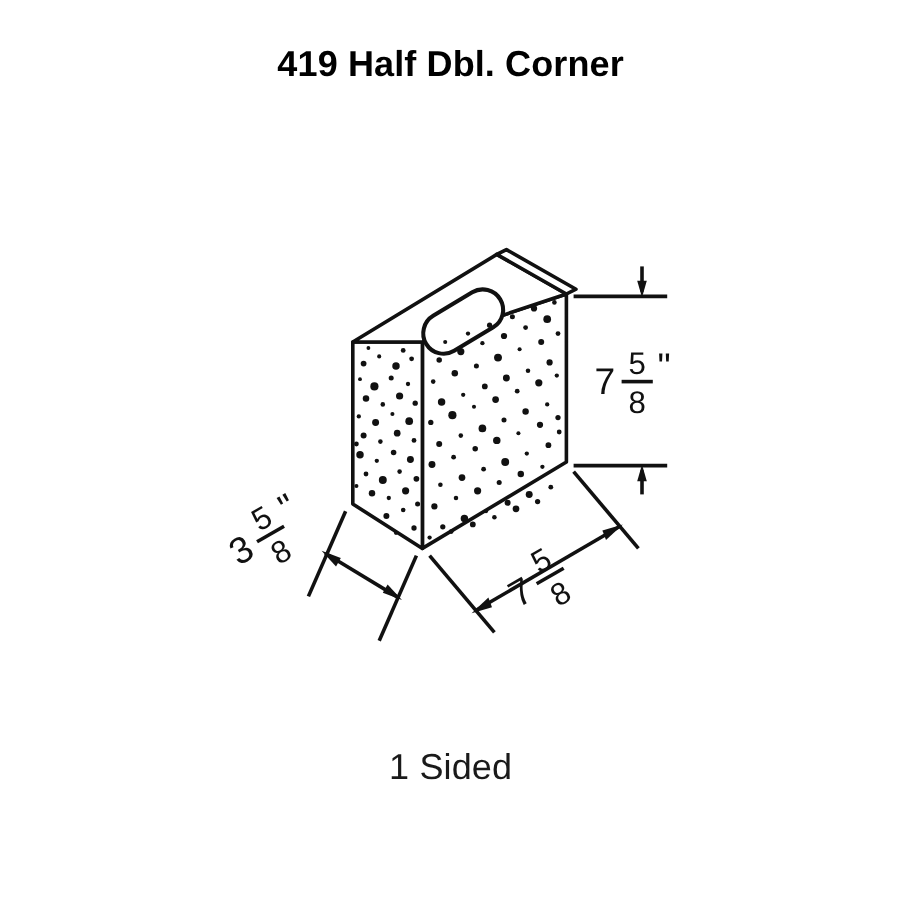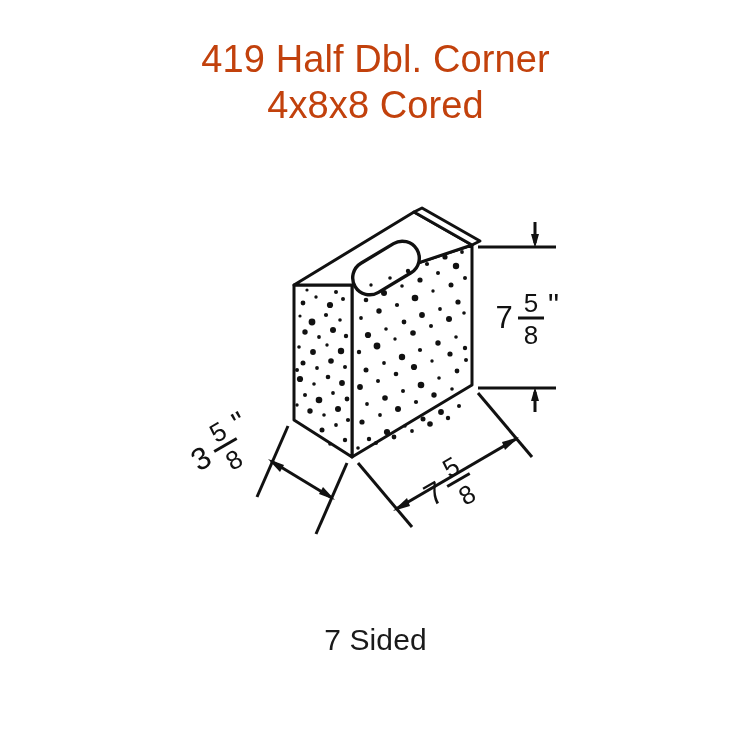--- a/index.html
+++ b/index.html
@@ -19,24 +19,24 @@
   }
   .title-block {
     position: absolute;
     top: 36px;
     left: 0;
     width: 751px;
     text-align: center;
     line-height: 1.22;
   }
   .title-line {
-    font-size: 38px;
-    font-weight: 400;
+    font-size: 30px;
+    font-weight: 700;
     letter-spacing: 0.1px;
-    color: #c2410c;
+    color: #000000;
   }
   .footer-block {
     position: absolute;
     top: 622px;
     left: 0;
     width: 751px;
     text-align: center;
     line-height: 1.22;
   }
   .footer-line {
@@ -89,21 +89,20 @@
   }
   .inchmark { font-size: 31px; }
 </style>
 </head>
 <body>
 
 <div id="page">
 
   <div class="title-block">
     <div class="title-line">419 Half Dbl. Corner</div>
-    <div class="title-line">4x8x8 Cored</div>
   </div>
 
   <svg id="drawing" width="751" height="751" viewBox="0 0 751 751">
 
     <g>
 
       <polygon class="face-outline" points="352,285 472,245 472,385 352,457"></polygon>
 
       <polygon class="face-outline" points="294,285 352,285 352,457 294,420"></polygon>
 
@@ -290,16 +289,16 @@
         <text class="frac-num" x="4" y="-6" text-anchor="middle">5</text>
         <line class="frac-bar" x1="-9" y1="0" x2="17" y2="0"></line>
         <text class="frac-den" x="4" y="26" text-anchor="middle">8</text>
         <text class="inchmark" x="22" y="-2" text-anchor="start">"</text>
       </g>
     </g>
 
   </svg>
 
   <div class="footer-block">
-    <div class="footer-line">7 Sided</div>
+    <div class="footer-line">1 Sided</div>
   </div>
 
 </div>
 
 </body></html>

